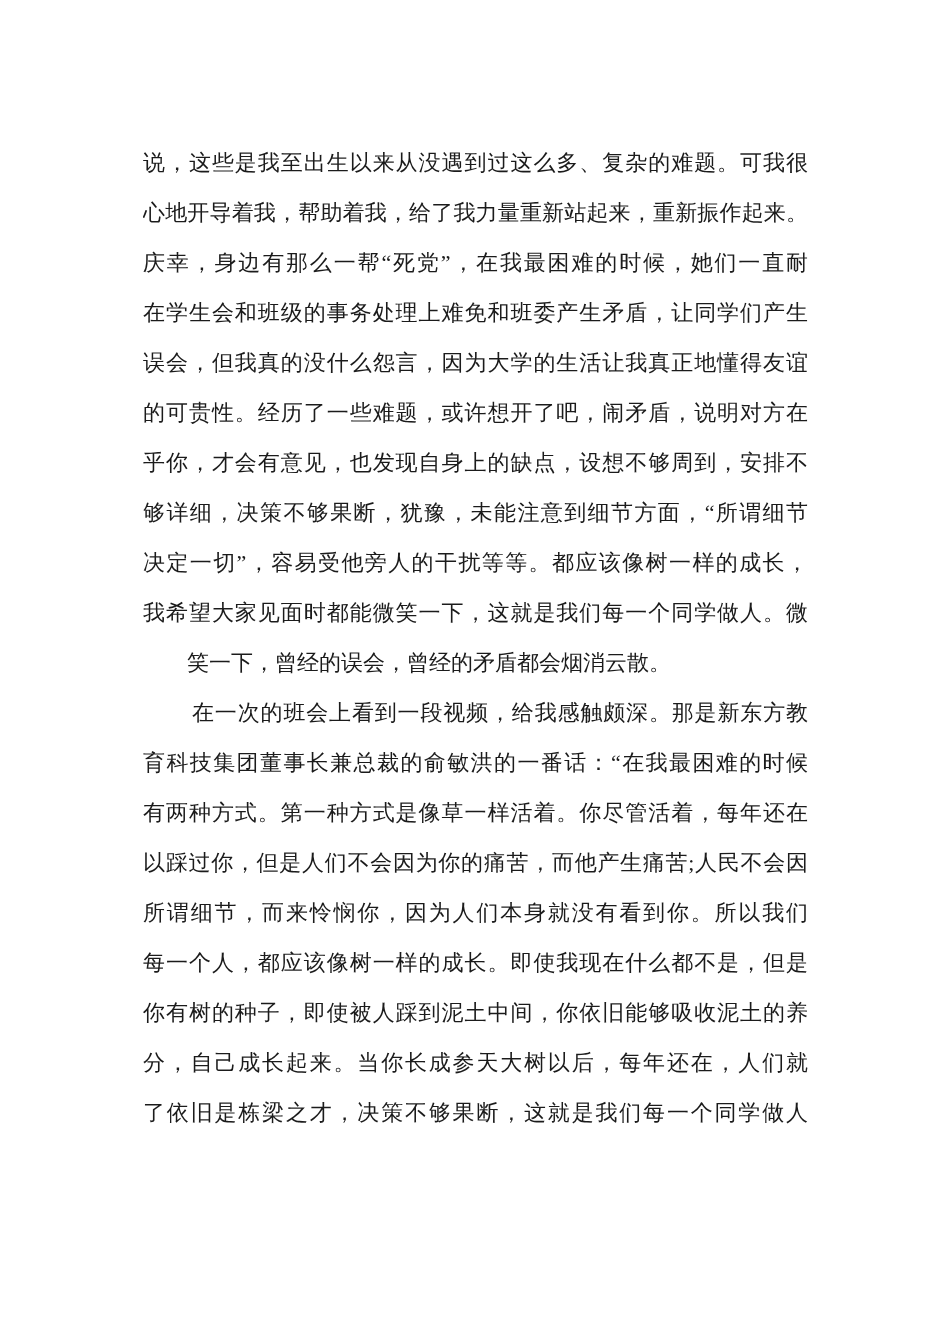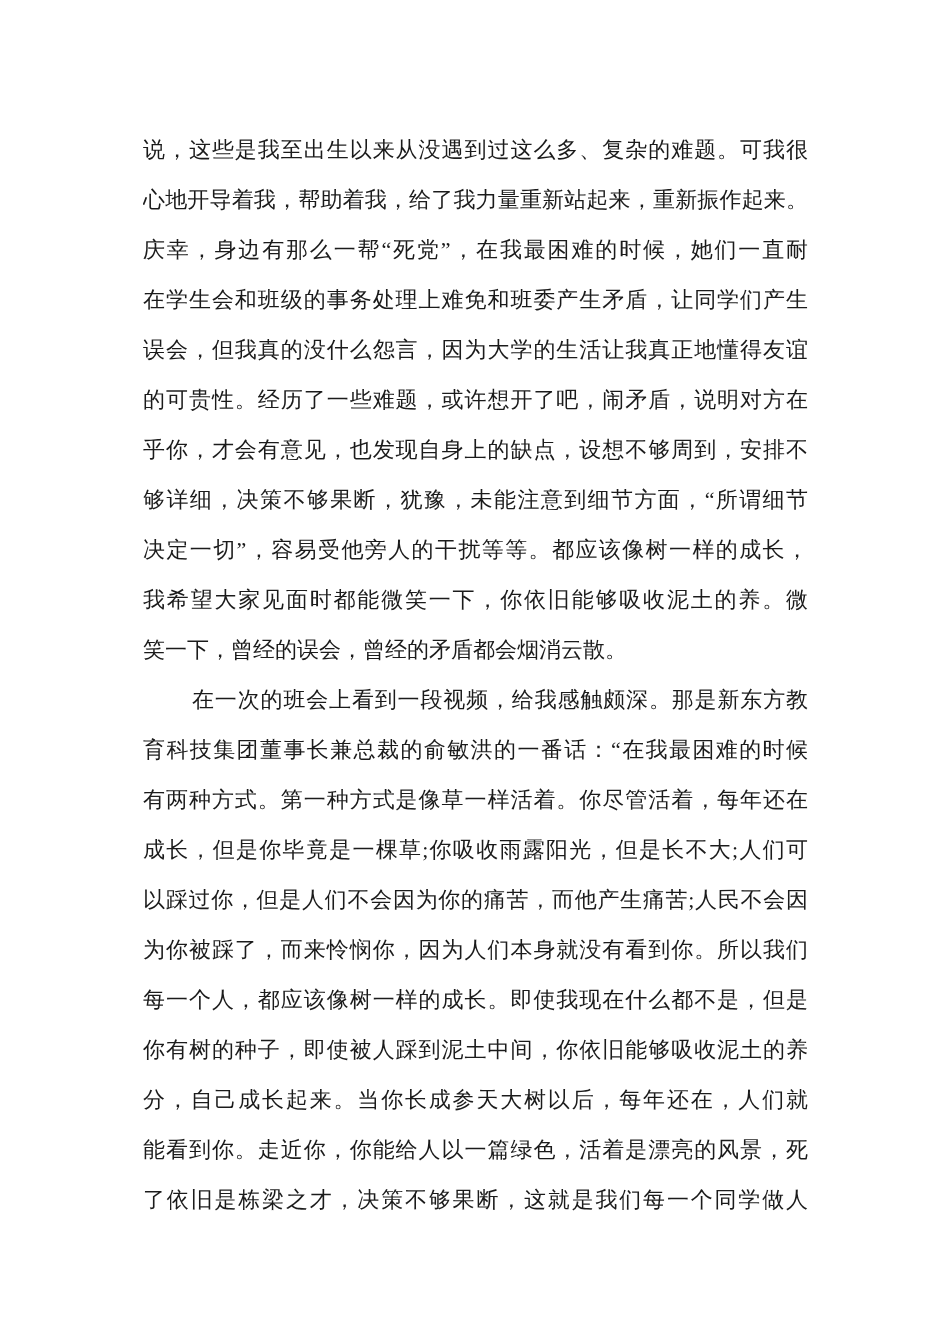--- a/index.html
+++ b/index.html
@@ -10,66 +10,65 @@
   .page {
     position: relative;
     width: 950px;
     height: 1344px;
     background: #ffffff;
     overflow: hidden;
   }
   .text-block {
     position: absolute;
     left: 143px;
-    top: 125px;
+    top: 138px;
     width: 665px;
     color: #1b1b1b;
     font-family: "Liberation Serif", "DejaVu Serif", serif;
     font-size: 22px;
   }
   .line {
     margin: 0;
     padding: 0;
     height: 50px;
     line-height: 50px;
     text-align: justify;
     text-align-last: justify;
     overflow: hidden;
   }
   .line--para-end {
     text-align-last: left;
+    margin-left: 44px;
   }
   .line--indent {
     text-indent: 49px;
   }
 </style>
 </head>
 <body>
 
 <div class="page">
   <div class="text-block">
 
     <p class="line">说，这些是我至出生以来从没遇到过这么多、复杂的难题。可我很</p>
     <p class="line">心地开导着我，帮助着我，给了我力量重新站起来，重新振作起来。</p>
     <p class="line">庆幸，身边有那么一帮“死党”，在我最困难的时候，她们一直耐</p>
     <p class="line">在学生会和班级的事务处理上难免和班委产生矛盾，让同学们产生</p>
     <p class="line">误会，但我真的没什么怨言，因为大学的生活让我真正地懂得友谊</p>
     <p class="line">的可贵性。经历了一些难题，或许想开了吧，闹矛盾，说明对方在</p>
     <p class="line">乎你，才会有意见，也发现自身上的缺点，设想不够周到，安排不</p>
     <p class="line">够详细，决策不够果断，犹豫，未能注意到细节方面，“所谓细节</p>
     <p class="line">决定一切”，容易受他旁人的干扰等等。都应该像树一样的成长，</p>
-    <p class="line">我希望大家见面时都能微笑一下，你依旧能够吸收泥土的养。微</p>
+    <p class="line">我希望大家见面时都能微笑一下，这就是我们每一个同学做人。微</p>
     <p class="line line--para-end">笑一下，曾经的误会，曾经的矛盾都会烟消云散。</p>
 
     <p class="line line--indent">在一次的班会上看到一段视频，给我感触颇深。那是新东方教</p>
     <p class="line">育科技集团董事长兼总裁的俞敏洪的一番话：“在我最困难的时候</p>
     <p class="line">有两种方式。第一种方式是像草一样活着。你尽管活着，每年还在</p>
-    <p class="line">成长，但是你毕竟是一棵草;你吸收雨露阳光，但是长不大;人们可</p>
     <p class="line">以踩过你，但是人们不会因为你的痛苦，而他产生痛苦;人民不会因</p>
-    <p class="line">为你被踩了，而来怜悯你，因为人们本身就没有看到你。所以我们</p>
+    <p class="line">所谓细节，而来怜悯你，因为人们本身就没有看到你。所以我们</p>
     <p class="line">每一个人，都应该像树一样的成长。即使我现在什么都不是，但是</p>
     <p class="line">你有树的种子，即使被人踩到泥土中间，你依旧能够吸收泥土的养</p>
     <p class="line">分，自己成长起来。当你长成参天大树以后，每年还在，人们就</p>
-    <p class="line">能看到你。走近你，你能给人以一篇绿色，活着是漂亮的风景，死</p>
     <p class="line">了依旧是栋梁之才，决策不够果断，这就是我们每一个同学做人</p>
 
   </div>
 </div>
 
 </body></html>

